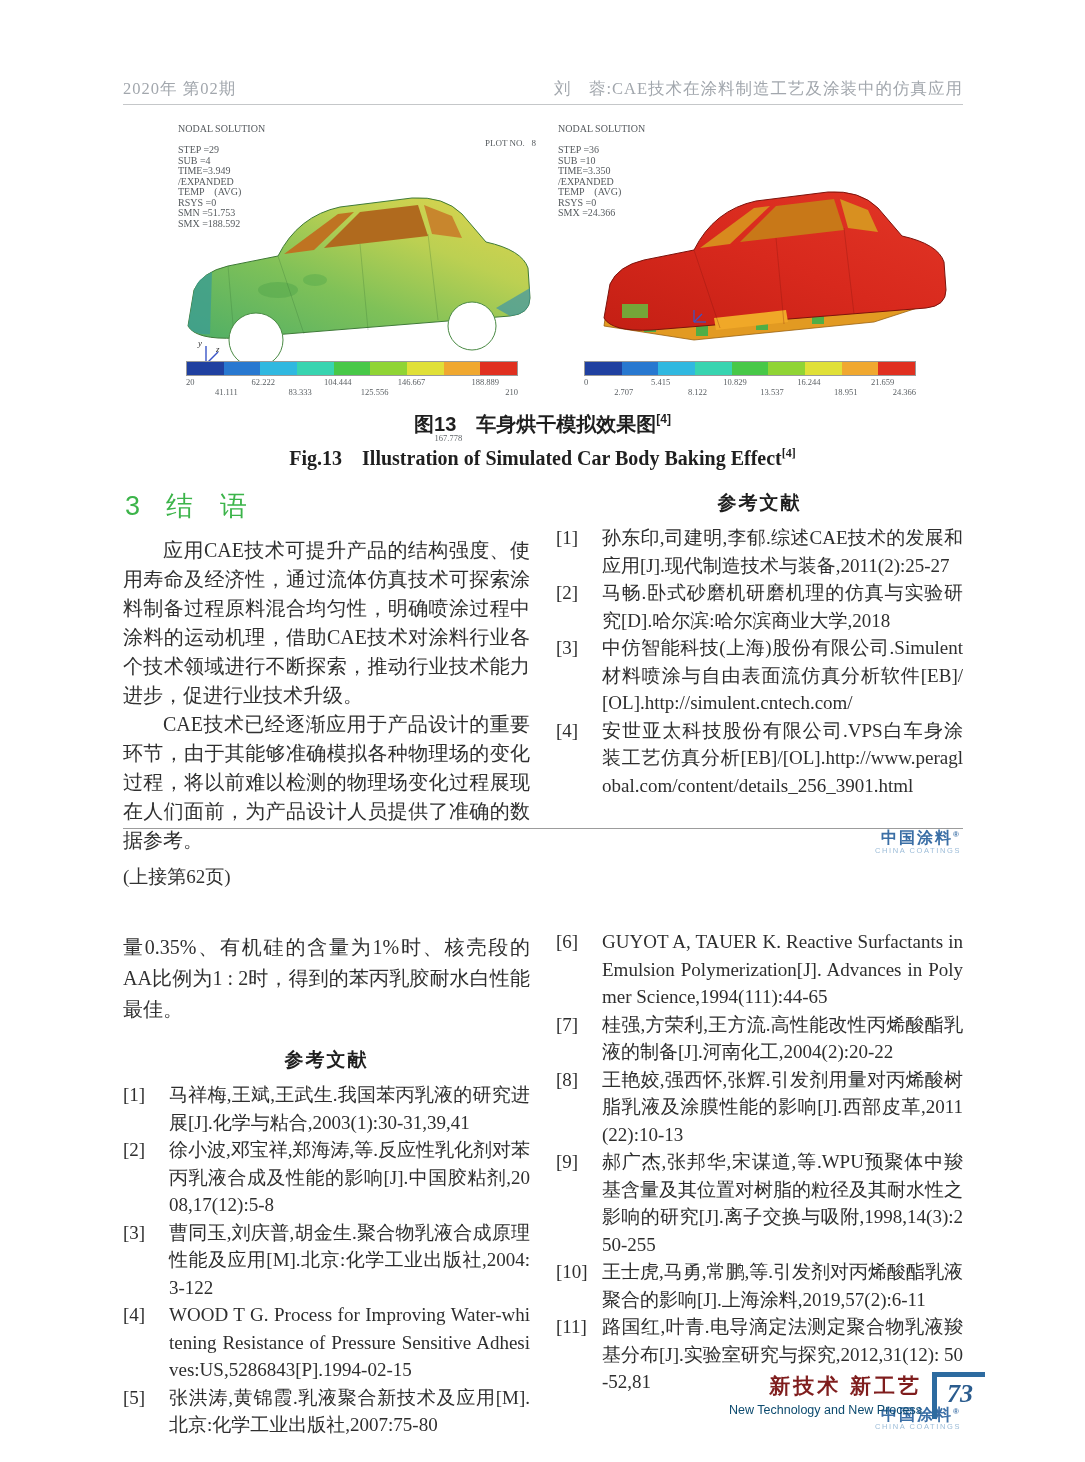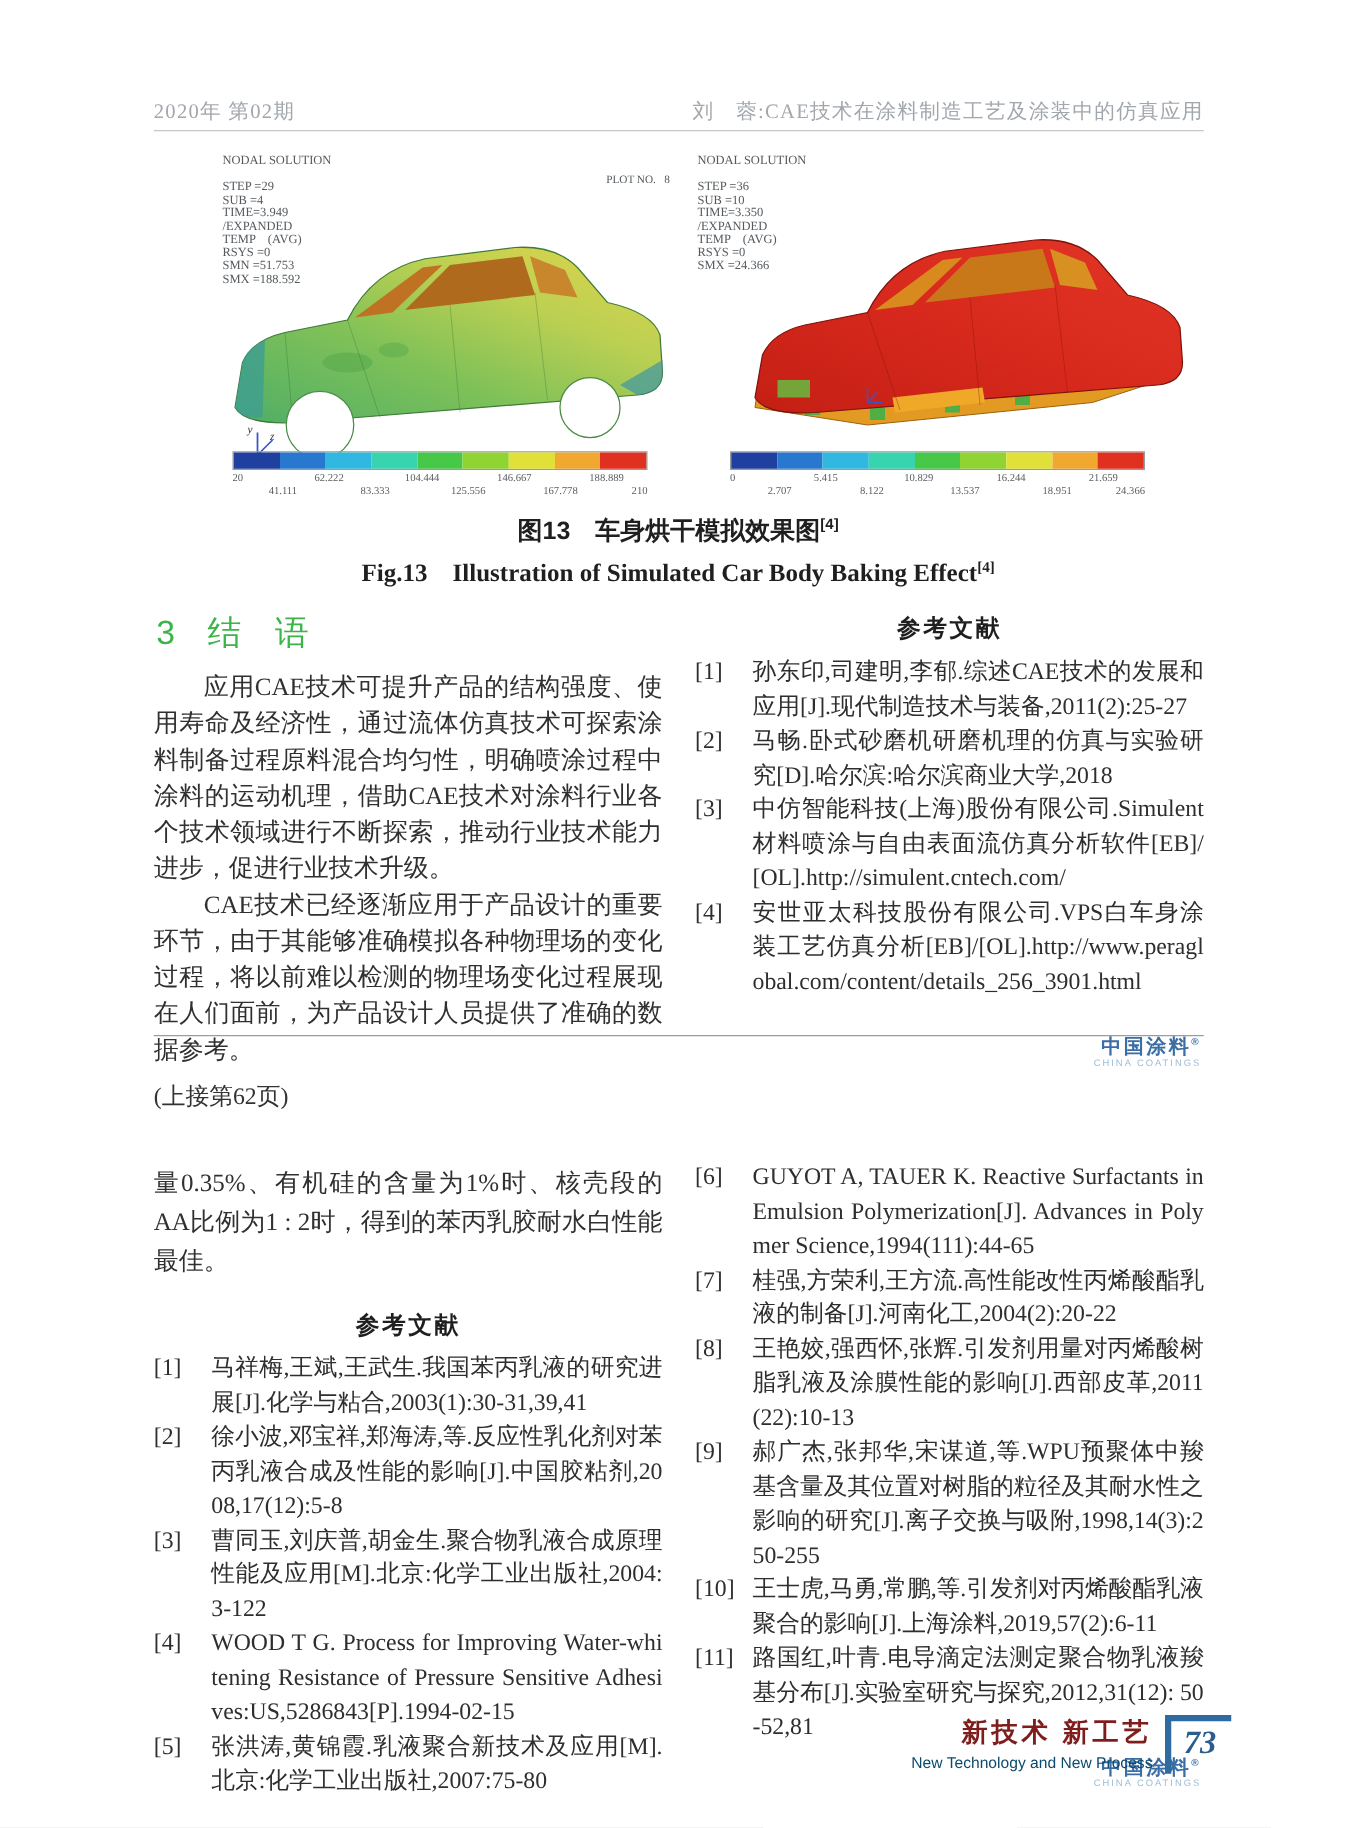--- a/index.html
+++ b/index.html
@@ -148,21 +148,21 @@
             <div class="cb-seg" style="background: rgb(224, 48, 32);"></div>
           </div>
         <div class="cb-labels">
             <span class="cb-tick" style="left: 0%;">20</span>
             <span class="cb-tick low" style="left: 11.1111%; transform: translateX(-35%);">41.111</span>
             <span class="cb-tick" style="left: 22.2222%; transform: translateX(-35%);">62.222</span>
             <span class="cb-tick low" style="left: 33.3333%; transform: translateX(-35%);">83.333</span>
             <span class="cb-tick" style="left: 44.4444%; transform: translateX(-35%);">104.444</span>
             <span class="cb-tick low" style="left: 55.5556%; transform: translateX(-35%);">125.556</span>
             <span class="cb-tick" style="left: 66.6667%; transform: translateX(-35%);">146.667</span>
-            <span class="cb-tick low" style="left: 77.7778%; transform: translateX(-35%);">167.778</span>
+            <span class="cb-tick low" style="left: 77.7778%; transform: translateX(-35%); margin-top: 46px;">167.778</span>
             <span class="cb-tick" style="left: 88.8889%; transform: translateX(-35%);">188.889</span>
             <span class="cb-tick low" style="left: 100%; transform: translateX(-100%);">210</span>
           </div>
       </div>
     </div>
 
     <div class="fig">
       <div class="fig-info fig-info-r"><div>NODAL SOLUTION</div><div>&nbsp;</div><div>STEP =36</div><div>SUB =10</div><div>TIME=3.350</div><div>/EXPANDED</div><div>TEMP    (AVG)</div><div>RSYS =0</div><div>SMX =24.366</div></div>
       <svg width="416" height="292" viewBox="0 0 416 292">
         <defs>

